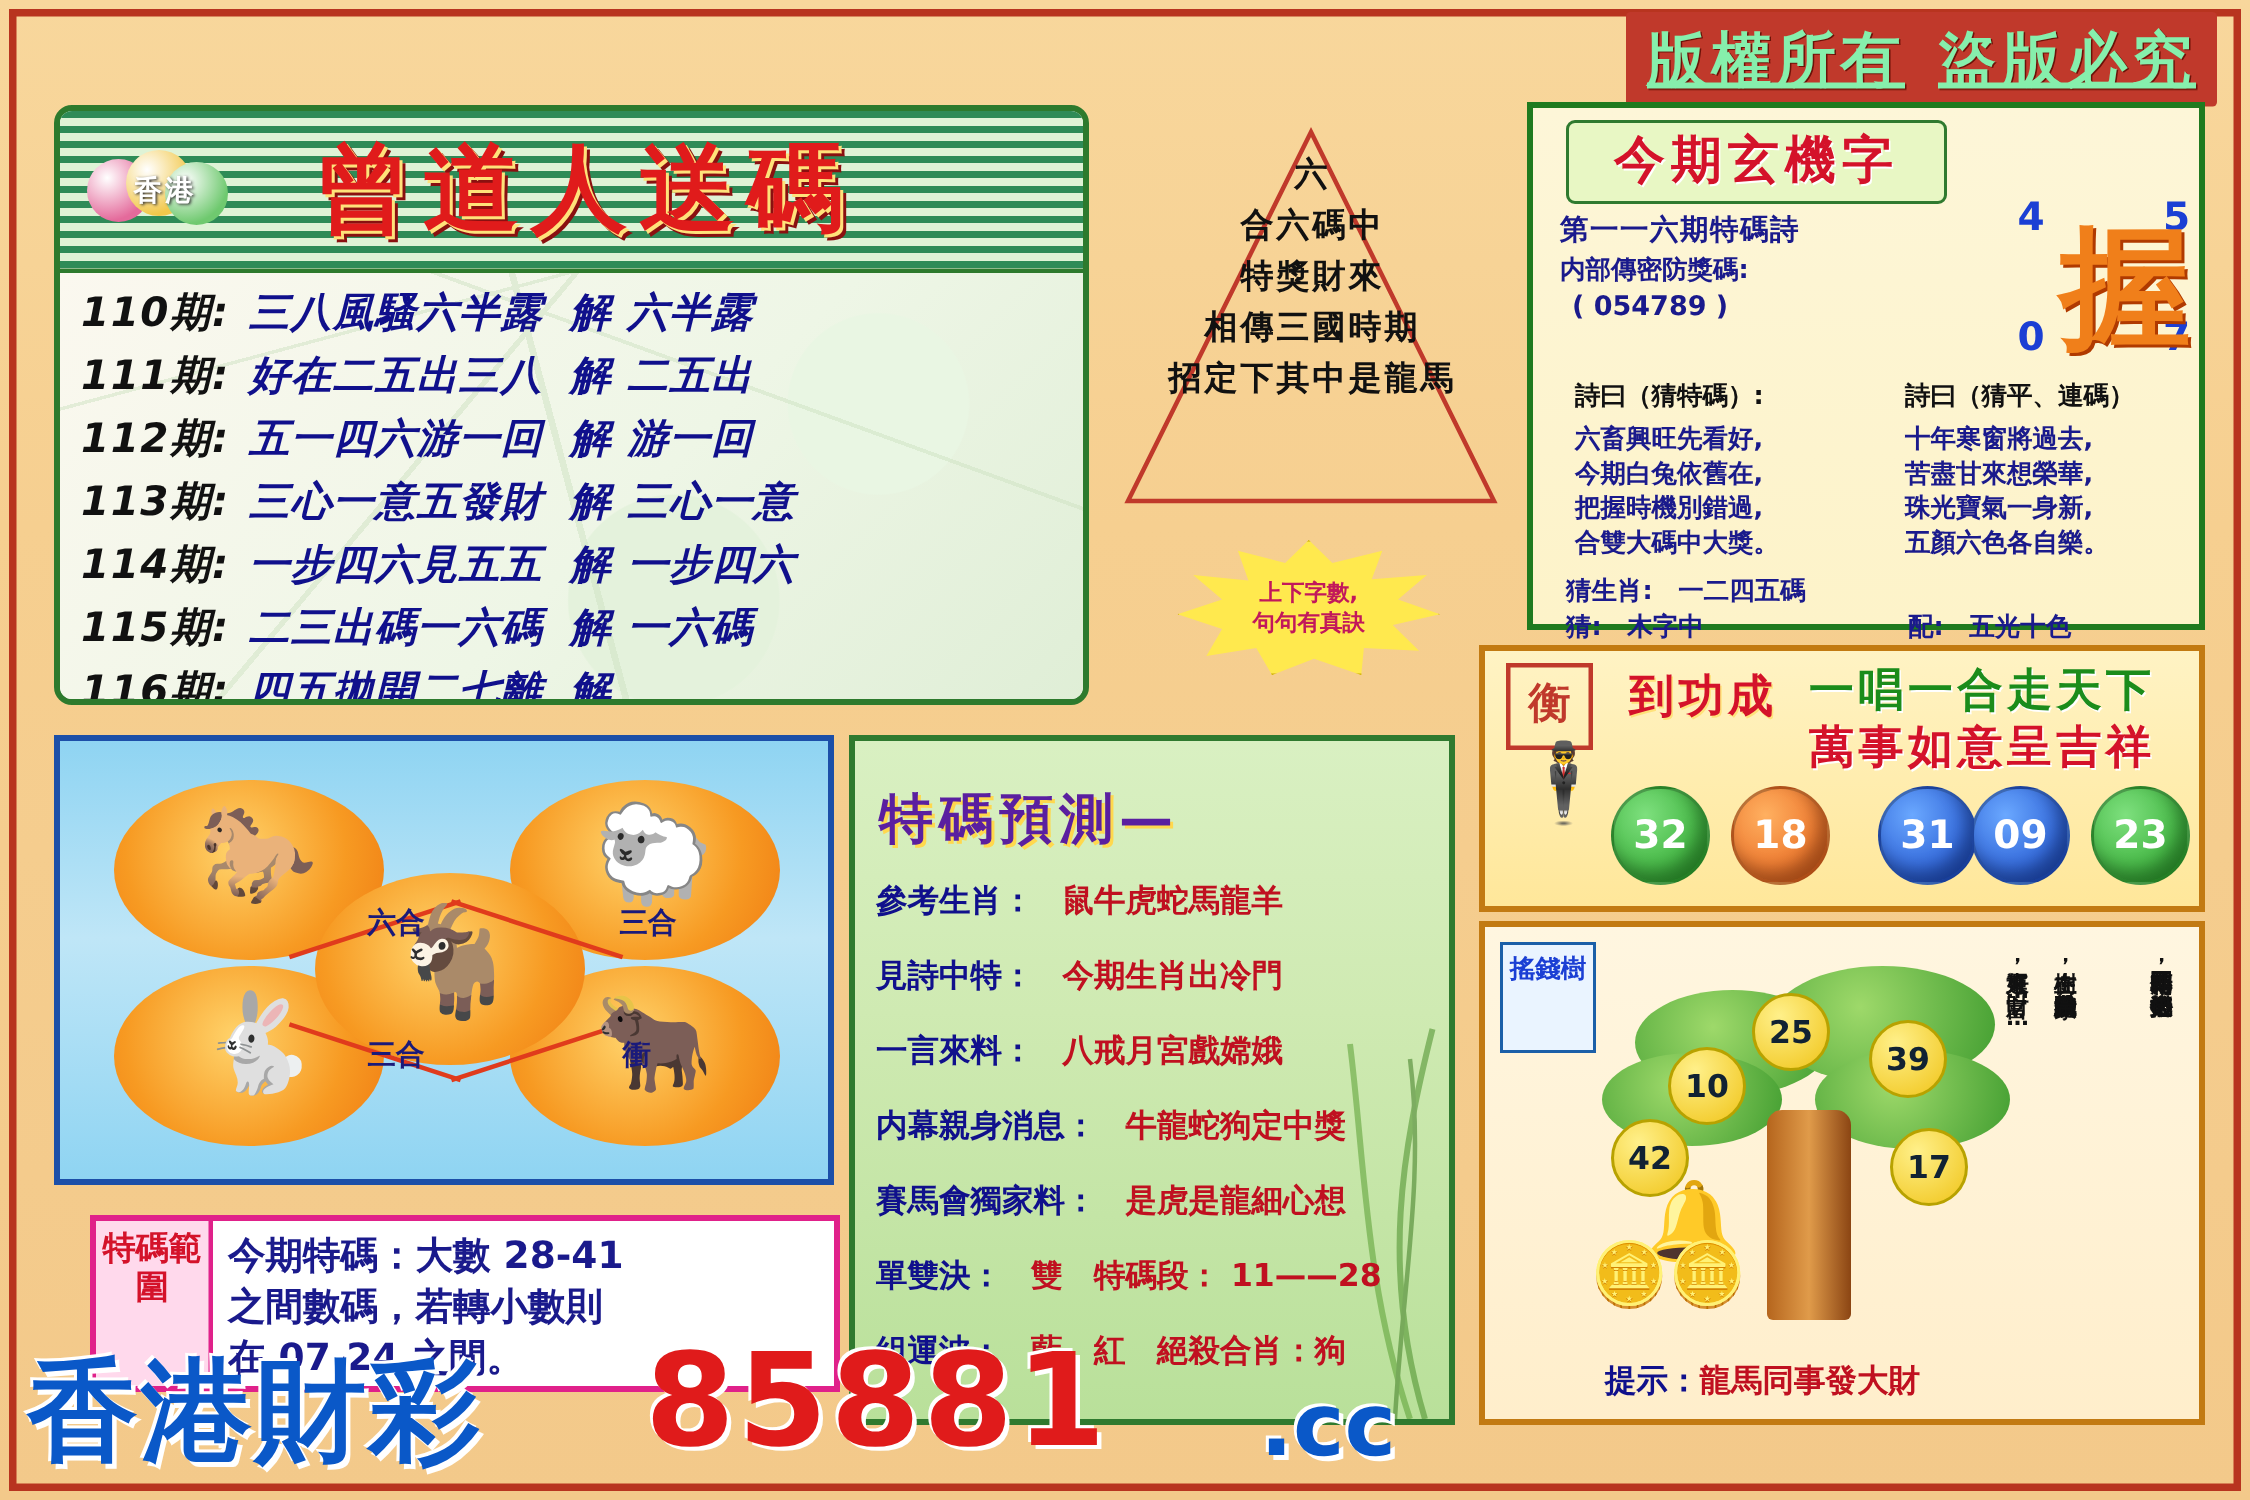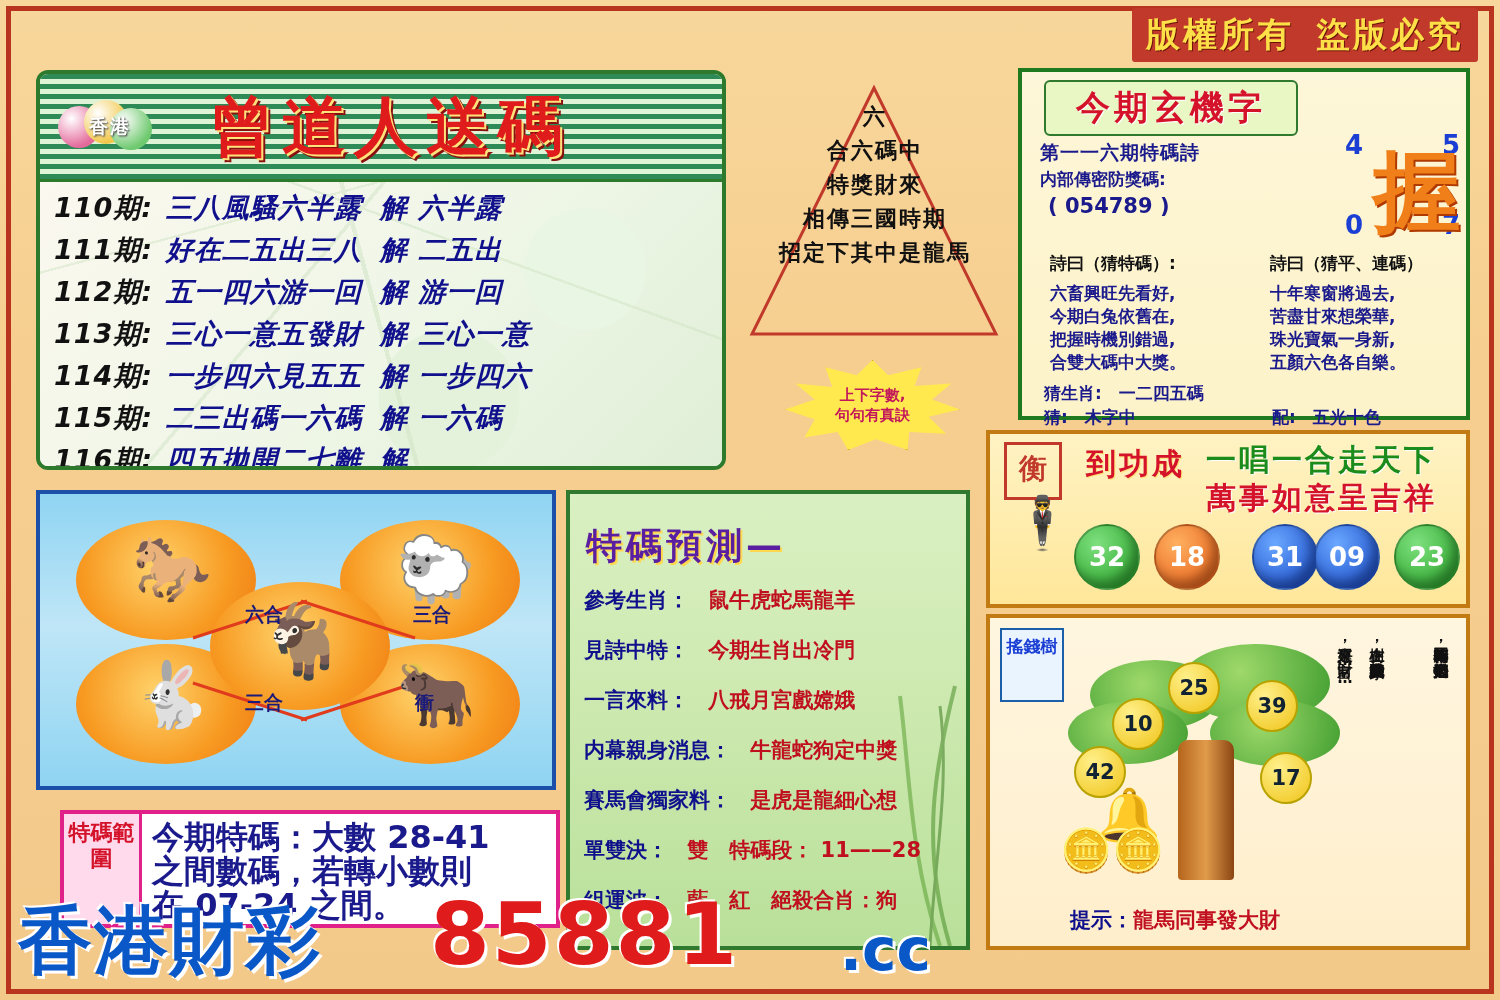--- a/index.html
+++ b/index.html
@@ -10,23 +10,24 @@
   }
   .frame{
     position:absolute;left:6px;top:6px;width:1488px;height:988px;
     border:5px solid #b8341f;box-sizing:border-box;background:transparent;
   }
   .banner-top{
     position:absolute;right:22px;top:8px;display:flex;gap:22px;
     background:#c0392b;padding:4px 14px;border-radius:3px;
   }
   .banner-top span{
-    color:#fde047;font-size:34px;font-weight:bold;letter-spacing:3px;
+    color:#86efac;font-size:40px;font-weight:bold;letter-spacing:3px;
     font-family:"DejaVu Sans", sans-serif;
     text-shadow:1px 1px 0 #6b1208;
+    text-decoration:underline;
   }
 
   
   .panel-topleft{
     position:absolute;left:36px;top:70px;width:690px;height:400px;
     border:4px solid #2d7a2d;border-radius:12px;background:#ffffff;
     box-sizing:border-box;overflow:hidden;
   }
   .tl-header{
     height:105px;position:relative;
@@ -129,21 +130,21 @@
   .tr-big{
     position:absolute;left:340px;top:70px;width:110px;height:100px;
     color:#f07f1a;font-size:88px;font-weight:bold;line-height:100px;text-align:center;
     font-family:"DejaVu Sans", sans-serif;text-shadow:2px 2px 0 #b03a00;
   }
   .tr-sub{
     position:absolute;left:18px;top:68px;color:#1a1a8c;font-size:19px;font-weight:bold;
     letter-spacing:1px;font-family:"DejaVu Sans", sans-serif;
   }
   .tr-sub2{position:absolute;left:18px;top:96px;color:#1a1a8c;font-size:17px;font-weight:bold;font-family:"DejaVu Sans", sans-serif;}
-  .tr-sub3{position:absolute;left:26px;top:122px;color:#1a1a8c;font-size:21px;font-weight:bold;font-family:"DejaVu Sans", sans-serif;}
+  .tr-sub3{position:absolute;left:26px;top:122px;color:#1a1a8c;font-size:18px;font-weight:bold;font-family:"DejaVu Sans", sans-serif;}
   .tr-colhead{
     position:absolute;top:180px;color:#111;font-size:17px;font-weight:bold;font-family:"DejaVu Sans", sans-serif;
   }
   .tr-ch1{left:28px;}
   .tr-ch2{left:248px;}
   .tr-poem{
     position:absolute;top:210px;color:#1a1a8c;font-size:17px;font-weight:bold;line-height:23px;
     font-family:"DejaVu Sans", sans-serif;
   }
   .tr-p1{left:28px;}
@@ -198,21 +199,21 @@
     display:flex;
   }
   .tema-label{
     width:78px;background:#ffd9ec;border-right:3px solid #e0218a;
     color:#d4122a;font-size:22px;font-weight:bold;text-align:center;
     line-height:26px;padding-top:6px;box-sizing:border-box;
     font-family:"DejaVu Sans", sans-serif;
   }
   .tema-body{
     flex:1;padding:6px 10px;box-sizing:border-box;
-    color:#1a1a8c;font-size:32px;font-weight:bold;line-height:34px;
+    color:#1a1a8c;font-size:25px;font-weight:bold;line-height:34px;
     font-family:"DejaVu Sans", sans-serif;
   }
 
   
   .panel-pred{
     position:absolute;left:566px;top:490px;width:404px;height:460px;
     border:4px solid #2f7a2f;box-sizing:border-box;
     background:linear-gradient(180deg,#d9f0c2 0%,#cfeab2 40%,#b9e09a 100%);
     overflow:hidden;
   }

